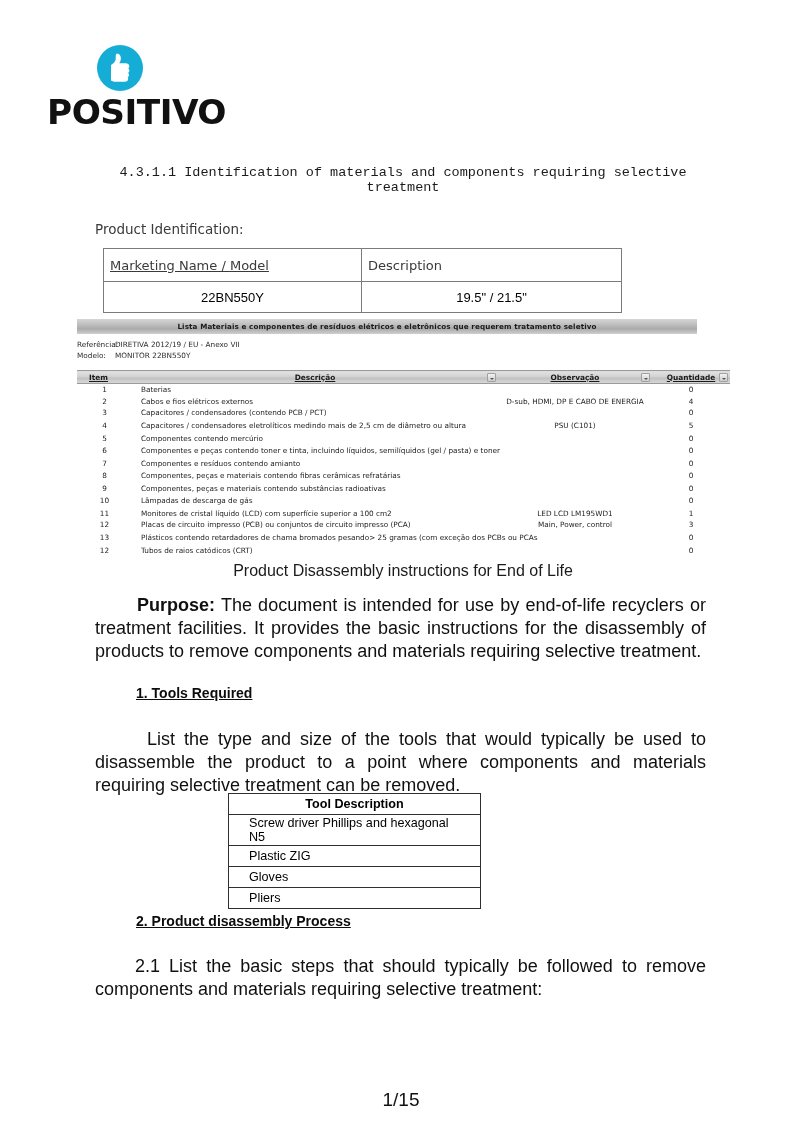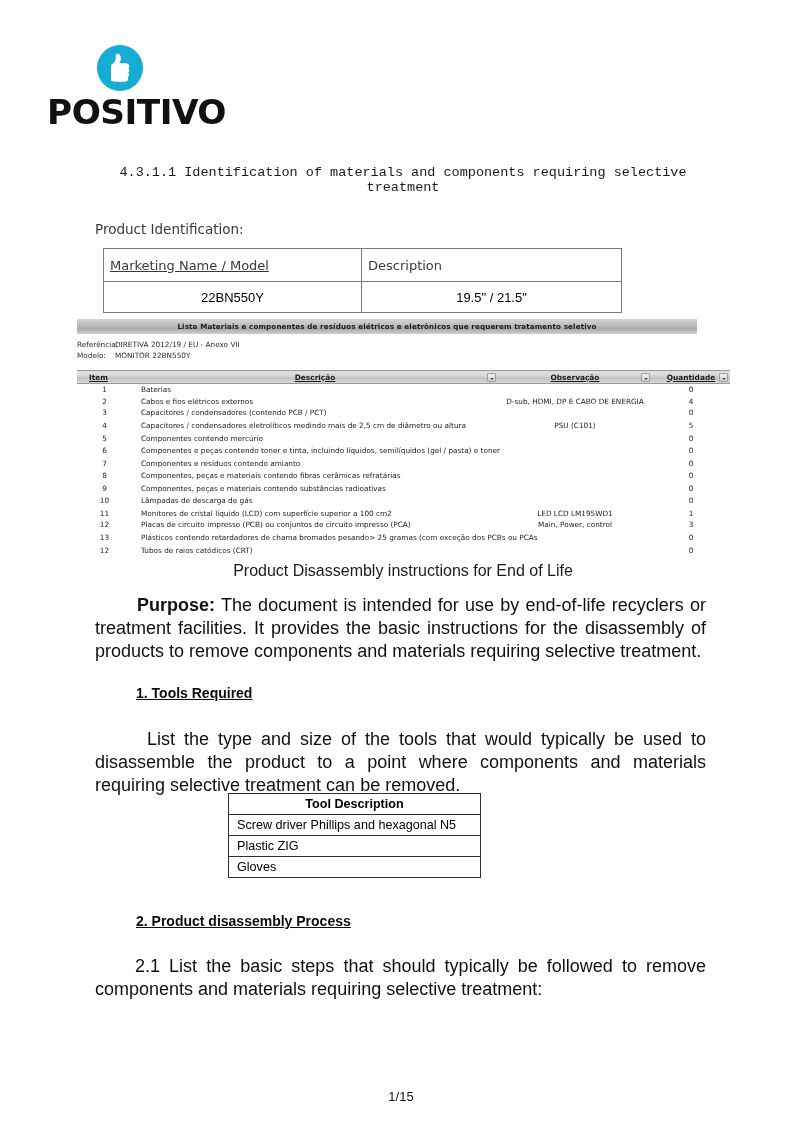--- a/index.html
+++ b/index.html
@@ -242,39 +242,39 @@
     top: 793px;
     width: 253px;
     border-collapse: collapse;
     table-layout: fixed;
   }
   .tool-table th,
   .tool-table td {
     border: 1px solid #2f2f2f;
     font-size: 12.6px;
     height: 18px;
-    padding: 1px 8px;
+    padding: 1px 20px;
     vertical-align: middle;
   }
   .tool-table th {
     text-align: center;
     font-weight: bold;
   }
   .tool-table td {
     text-align: left;
   }
 
   
   .footer {
     position: absolute;
     left: 0;
     top: 1089px;
     width: 802px;
     text-align: center;
-    font-size: 13px;
+    font-size: 19px;
     color: #111;
   }
 </style>
 </head>
 <body>
 
 <div class="page">
 
   <div class="logo-block">
     <div class="logo-mark">
@@ -439,20 +439,23 @@
     <tbody>
       <tr>
         <td>Screw driver Phillips and hexagonal N5</td>
       </tr>
       <tr>
         <td>Plastic ZIG</td>
       </tr>
       <tr>
         <td>Gloves</td>
       </tr>
+      <tr>
+        <td>Pliers</td>
+      </tr>
     </tbody>
   </table>
 
   <div class="sec-head h-proc">2. Product disassembly Process</div>
   <div class="para p-proc">2.1 List the basic steps that should typically be followed to remove components and materials requiring selective treatment:</div>
 
   <div class="footer">1/15</div>
 
 </div>
 

